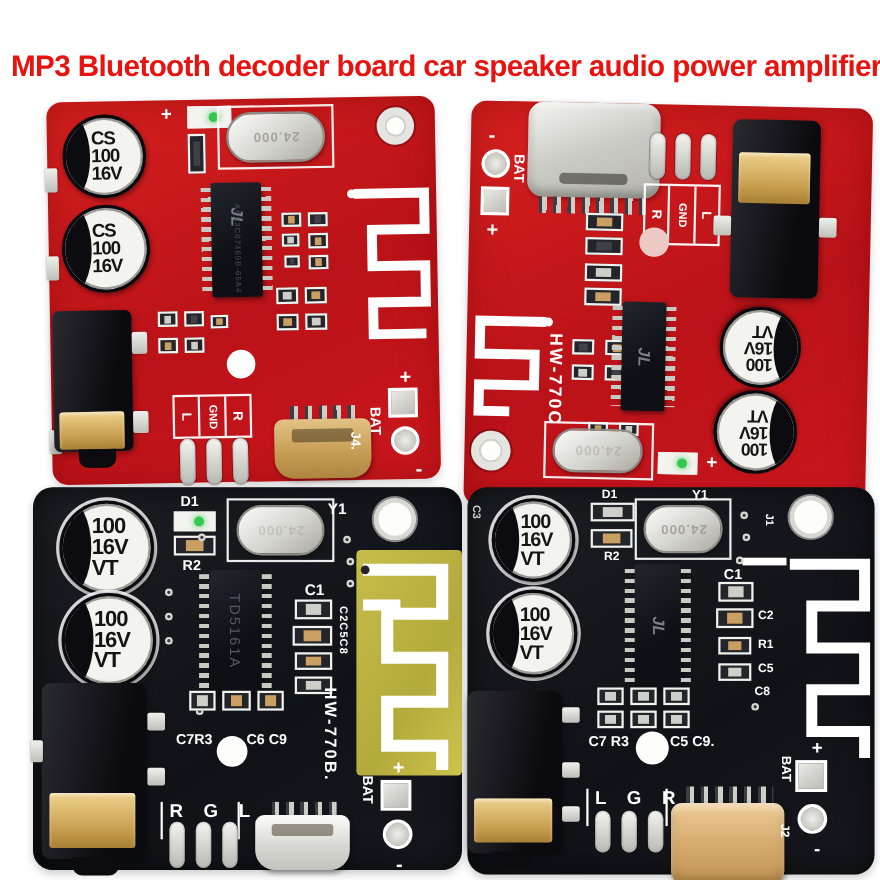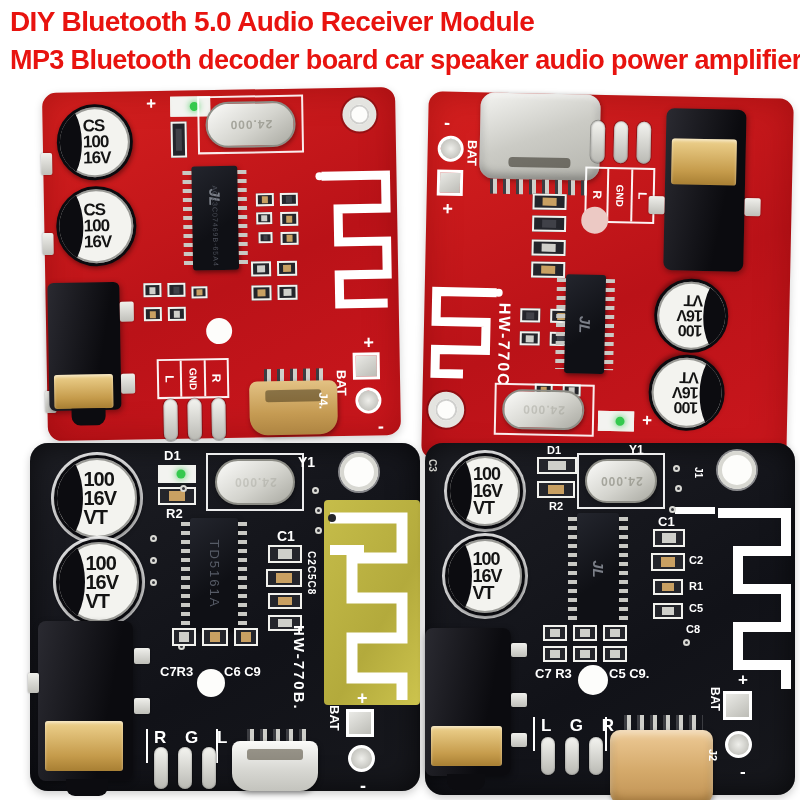--- a/index.html
+++ b/index.html
@@ -60,21 +60,20 @@
   .vert { writing-mode:vertical-rl; }
   .ant { position:absolute; }
   .antyellow { position:absolute; background:linear-gradient(120deg,#c6bd4a,#b3aa3c 60%,#cdc44e); border-radius:4px; }
   .whiteline { position:absolute; background:#fff; }
 </style>
 </head>
 <body>
 
 <div class="stage">
 
-  <div class="hl hl1">DIY Bluetooth 5.0 Audio Receiver Module</div>
   <div class="hl hl2">MP3 Bluetooth decoder board car speaker audio power amplifier board 4.1</div>
 
   <div class="board red" style="left:45px; top:90px; width:353px; height:348px; transform:rotate(-1deg);">
     <div class="tab" style="left:-2px; top:60px;  width:11px; height:22px;"></div>
     <div class="tab" style="left:-2px; top:140px; width:11px; height:22px;"></div>
     <div class="tab" style="left:-2px; top:298px; width:11px; height:22px;"></div>
 
     <div class="wlbl" style="left:104px; top:4px; font-size:17px;">+</div>
     <div class="smd led" style="left:128px; top:6px; width:40px; height:20px;"></div>
     <div class="smd dark" style="left:128px; top:31px; width:16px; height:36px;"></div>

